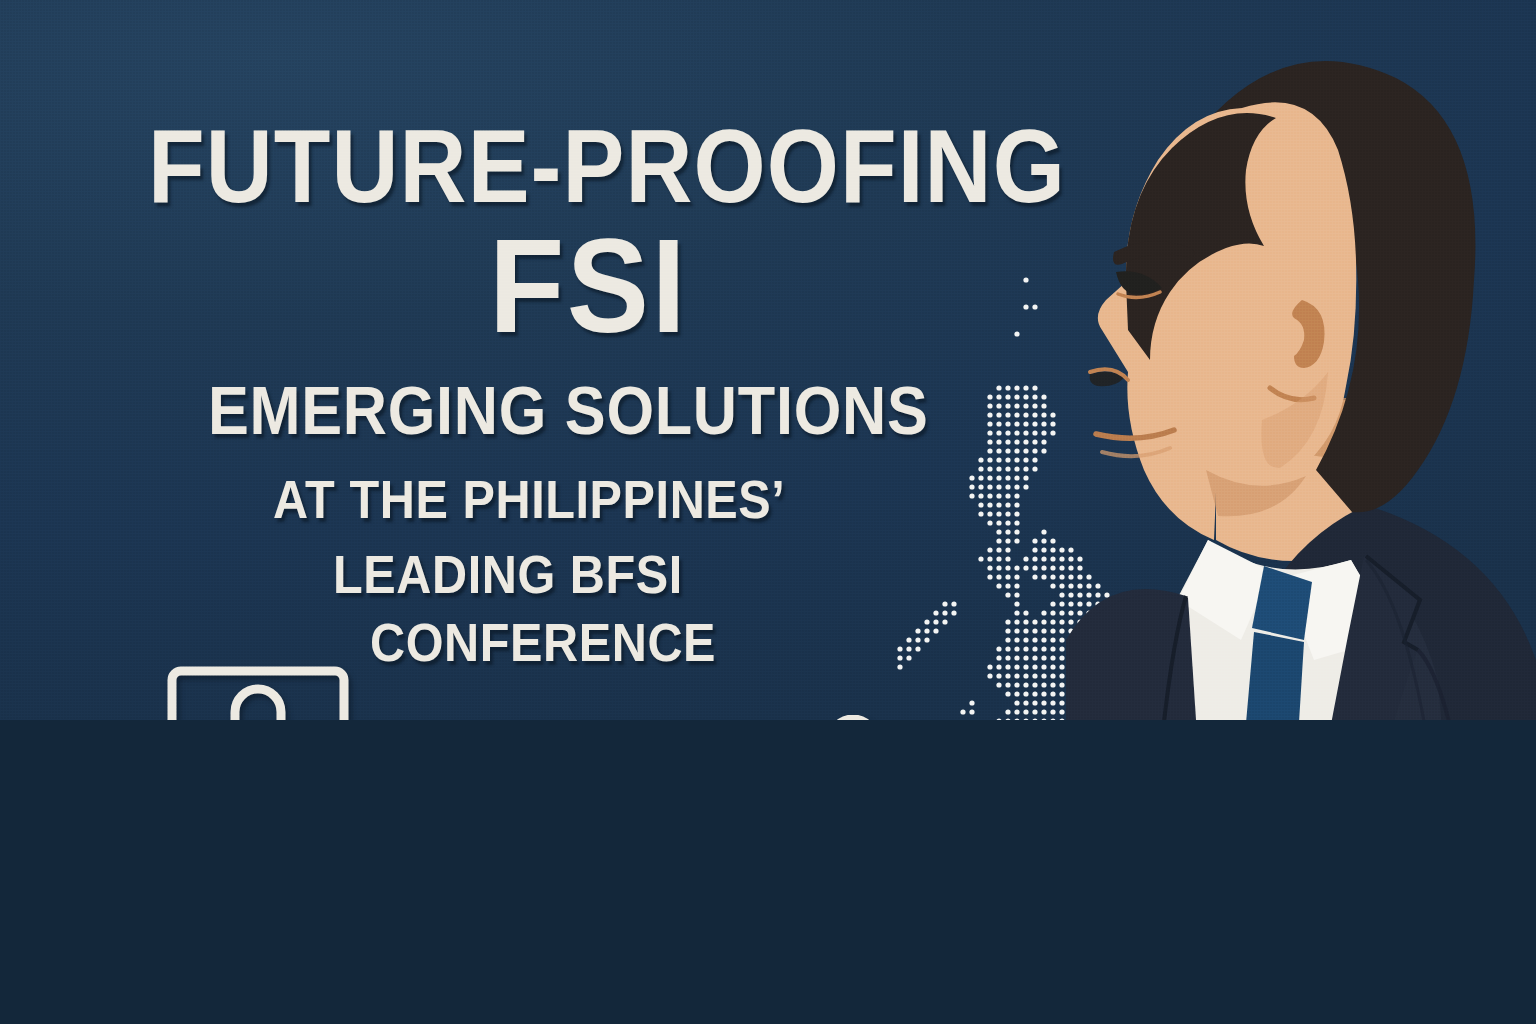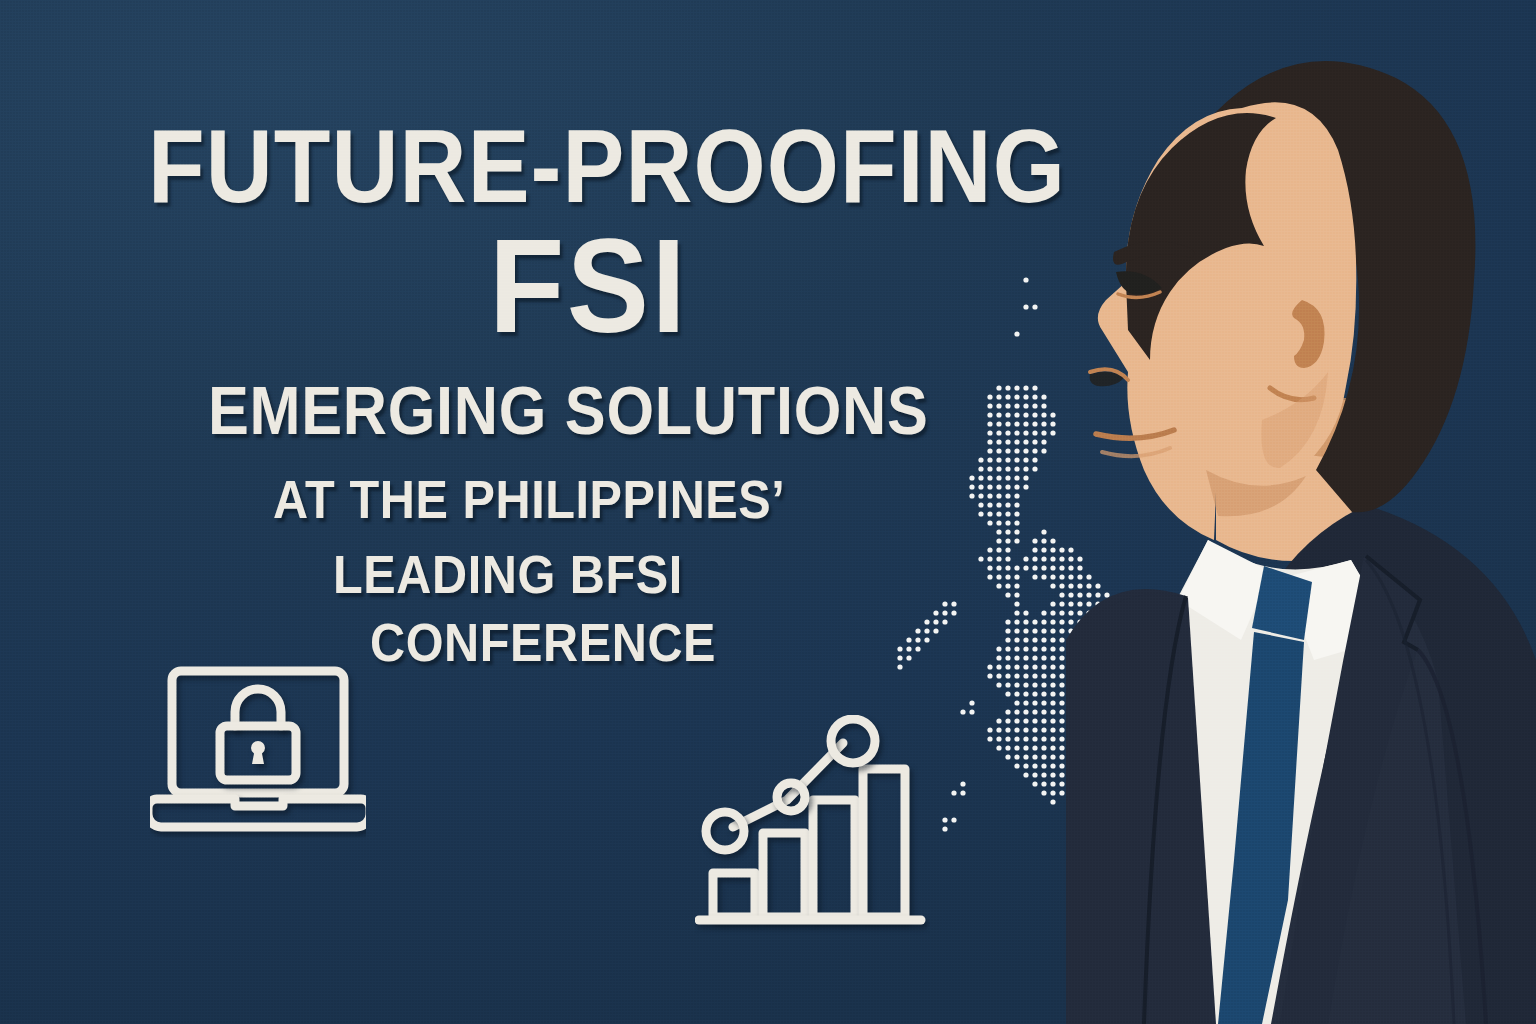--- a/index.html
+++ b/index.html
@@ -7,21 +7,21 @@
     margin: 0;
     padding: 0;
     background: #13273a;
   }
   body {
     font-family: "Liberation Sans", sans-serif;
   }
   #poster {
     position: relative;
     width: 1536px;
-    height: 1024px;
+    height: 720px;
     overflow: hidden;
     background:
       radial-gradient(120% 95% at 18% 8%, #24415d 0%, #1e3852 38%, #1b3450 70%, #193049 100%);
   }
   
   #grain {
     position: absolute;
     inset: 0;
     pointer-events: none;
     opacity: .055;

